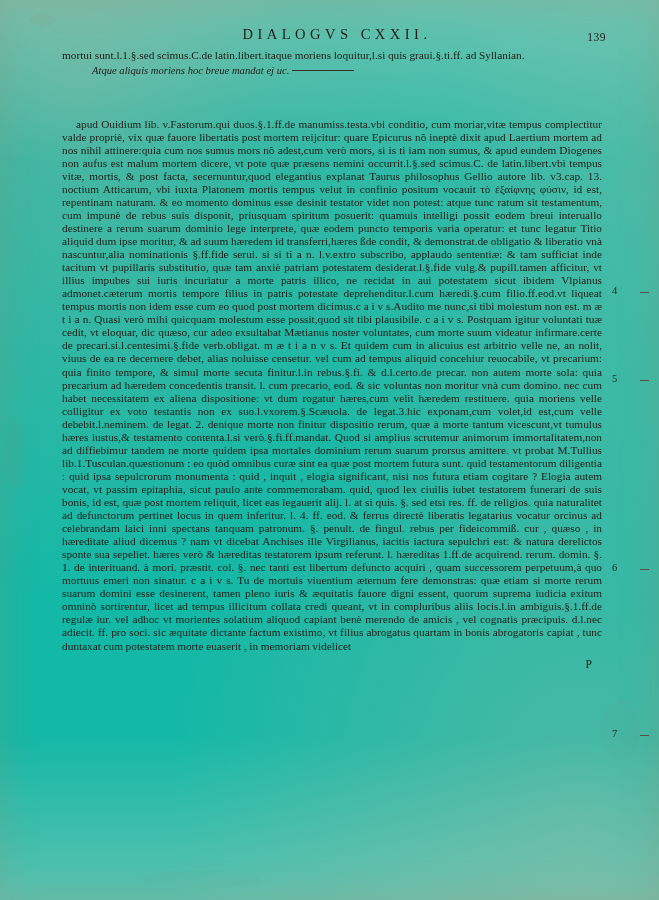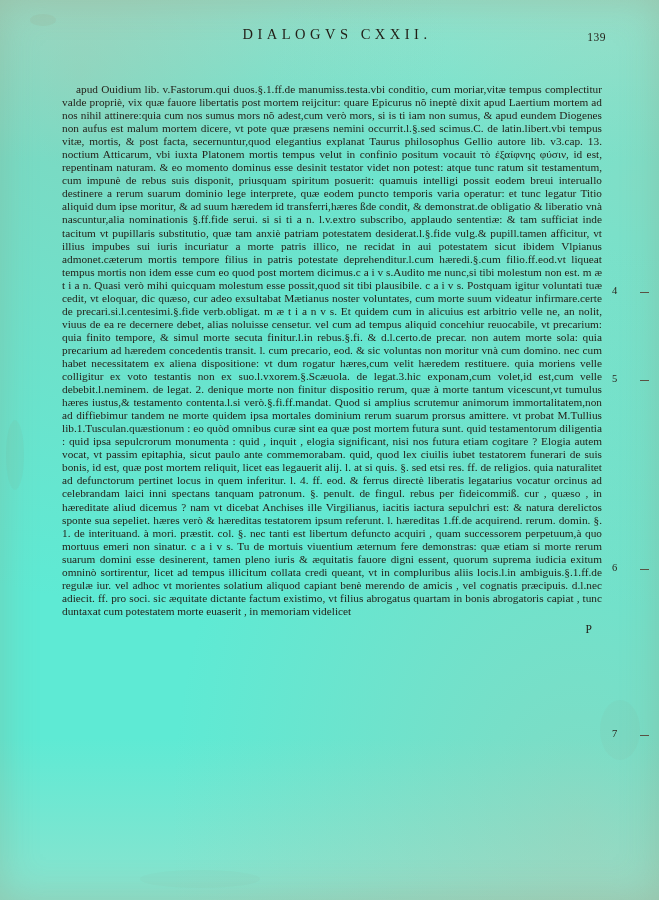--- a/index.html
+++ b/index.html
@@ -11,21 +11,21 @@
     height: 900px;
     background: #f2efe6;
     font-family: "Liberation Serif", serif;
     color: #221d16;
     overflow: hidden;
   }
   .page {
     position: relative;
     width: 659px;
     height: 900px;
-    background: #5eead4;
+    background: #14b8a6;
   }
   
   .paper-tone {
     position: absolute;
     inset: 0;
     background:
       radial-gradient(ellipse at 12% 8%, rgba(190,180,155,0.35) 0%, rgba(190,180,155,0) 45%),
       radial-gradient(ellipse at 88% 92%, rgba(198,188,162,0.32) 0%, rgba(198,188,162,0) 50%),
       radial-gradient(ellipse at 96% 20%, rgba(205,196,170,0.30) 0%, rgba(205,196,170,0) 42%),
       linear-gradient(180deg, rgba(225,219,200,0.35) 0%, rgba(243,240,231,0) 18%, rgba(243,240,231,0) 82%, rgba(222,215,195,0.35) 100%);
@@ -147,21 +147,25 @@
   <div class="spot" style="left:600px;top:700px;width:40px;height:60px;opacity:.25;"></div>
   <div class="spot" style="left:140px;top:870px;width:120px;height:18px;opacity:.22;"></div>
 
   <div class="content">
 
     <div class="running-head">
       <span class="rh-title">DIALOGVS CXXII.</span>
       <span class="rh-folio">139</span>
     </div>
 
+    <p class="body first">mortui sunt.l.1.§.sed scimus.C.de latin.libert.itaque moriens loquitur,l.si quis graui.§.ti.ff. ad Syllanian.</p>
 
+    <div class="caption">
+      <span>Atque aliquis moriens hoc breue mandat ej uc.</span><span class="rule"></span>
+    </div>
 
 
     <p class="body indent">apud Ouidium lib. v.Fastorum.qui duos.§.1.ff.de manumiss.testa.vbi conditio, cum moriar,vitæ tempus complectitur valde propriè, vix quæ fauore libertatis post mortem reijcitur: quare Epicurus nõ ineptè dixit apud Laertium mortem ad nos nihil attinere:quia cum nos sumus mors nõ adest,cum verò mors, si is ti iam non sumus, &amp; apud eundem Diogenes non aufus est malum mortem dicere, vt pote quæ præsens nemini occurrit.l.§.sed scimus.C. de latin.libert.vbi tempus vitæ, mortis, &amp; post facta, secernuntur,quod elegantius explanat Taurus philosophus Gellio autore lib. v3.cap. 13. noctium Atticarum, vbi iuxta Platonem mortis tempus velut in confinio positum vocauit τὸ ἐξαίφνης φύσιν, id est, repentinam naturam. &amp; eo momento dominus esse desinit testator videt non potest: atque tunc ratum sit testamentum, cum impunè de rebus suis disponit, priusquam spiritum posuerit: quamuis intelligi possit eodem breui interuallo destinere a rerum suarum dominio lege interprete, quæ eodem puncto temporis varia operatur: et tunc legatur Titio aliquid dum ipse moritur, &amp; ad suum hæredem id transferri,hæres ßde condit, &amp; demonstrat.de obligatio &amp; liberatio vnà nascuntur,alia nominationis §.ff.fide serui. si si ti a n. l.v.extro subscribo, applaudo sententiæ: &amp; tam sufficiat inde tacitum vt pupillaris substitutio, quæ tam anxiè patriam potestatem desiderat.l.§.fide vulg.&amp; pupill.tamen afficitur, vt illius impubes sui iuris incuriatur a morte patris illico, ne recidat in aui potestatem sicut ibidem Vlpianus admonet.cæterum mortis tempore filius in patris potestate deprehenditur.l.cum hæredi.§.cum filio.ff.eod.vt liqueat tempus mortis non idem esse cum eo quod post mortem dicimus.c a i v s.Audito me nunc,si tibi molestum non est. m æ t i a n. Quasi verò mihi quicquam molestum esse possit,quod sit tibi plausibile. c a i v s. Postquam igitur voluntati tuæ cedit, vt eloquar, dic quæso, cur adeo exsultabat Mætianus noster voluntates, cum morte suum videatur infirmare.certe de precari.si.l.centesimi.§.fide verb.obligat. m æ t i a n v s. Et quidem cum in alicuius est arbitrio velle ne, an nolit, viuus de ea re decernere debet, alias noluisse censetur. vel cum ad tempus aliquid concehiur reuocabile, vt precarium: quia finito tempore, &amp; simul morte secuta finitur.l.in rebus.§.fi. &amp; d.l.certo.de precar. non autem morte sola: quia precarium ad hæredem concedentis transit. l. cum precario, eod. &amp; sic voluntas non moritur vnà cum domino. nec cum habet necessitatem ex aliena dispositione: vt dum rogatur hæres,cum velit hæredem restituere. quia moriens velle colligitur ex voto testantis non ex suo.l.vxorem.§.Scæuola. de legat.3.hic exponam,cum volet,id est,cum velle debebit.l.neminem. de legat. 2. denique morte non finitur dispositio rerum, quæ à morte tantum vicescunt,vt tumulus hæres iustus,&amp; testamento contenta.l.si verò.§.fi.ff.mandat. Quod si amplius scrutemur animorum immortalitatem,non ad diffiebimur tandem ne morte quidem ipsa mortales dominium rerum suarum prorsus amittere. vt probat M.Tullius lib.1.Tusculan.quæstionum : eo quòd omnibus curæ sint ea quæ post mortem futura sunt. quid testamentorum diligentia : quid ipsa sepulcrorum monumenta : quid , inquit , elogia significant, nisi nos futura etiam cogitare ? Elogia autem vocat, vt passim epitaphia, sicut paulo ante commemorabam. quid, quod lex ciuilis iubet testatorem funerari de suis bonis, id est, quæ post mortem reliquit, licet eas legauerit alij. l. at si quis. §. sed etsi res. ff. de religios. quia naturalitet ad defunctorum pertinet locus in quem inferitur. l. 4. ff. eod. &amp; ferrus directè liberatis legatarius vocatur orcinus ad celebrandam laici inni spectans tanquam patronum. §. penult. de fingul. rebus per fideicommiß. cur , quæso , in hæreditate aliud dicemus ? nam vt dicebat Anchises ille Virgilianus, iacitis iactura sepulchri est: &amp; natura derelictos sponte sua sepeliet. hæres verò &amp; hæreditas testatorem ipsum referunt. l. hæreditas 1.ff.de acquirend. rerum. domin. §. 1. de interituand. à mori. præstit. col. §. nec tanti est libertum defuncto acquiri , quam successorem perpetuum,à quo mortuus emeri non sinatur. c a i v s. Tu de mortuis viuentium æternum fere demonstras: quæ etiam si morte rerum suarum domini esse desinerent, tamen pleno iuris &amp; æquitatis fauore digni essent, quorum suprema iudicia exitum omninò sortirentur, licet ad tempus illicitum collata credi queant, vt in compluribus aliis locis.l.in ambiguis.§.1.ff.de regulæ iur. vel adhoc vt morientes solatium aliquod capiant benè merendo de amicis , vel cognatis præcipuis. d.l.nec adiecit. ff. pro soci. sic æquitate dictante factum existimo, vt filius abrogatus quartam in bonis abrogatoris capiat , tunc duntaxat cum potestatem morte euaserit , in memoriam videlicet</p>
 
     <div class="catchword">P</div>
   </div>
 
   <div class="margin-notes">
     <div class="mn" style="top:285px;">4</div>
     <div class="mn" style="top:373px;">5</div>

